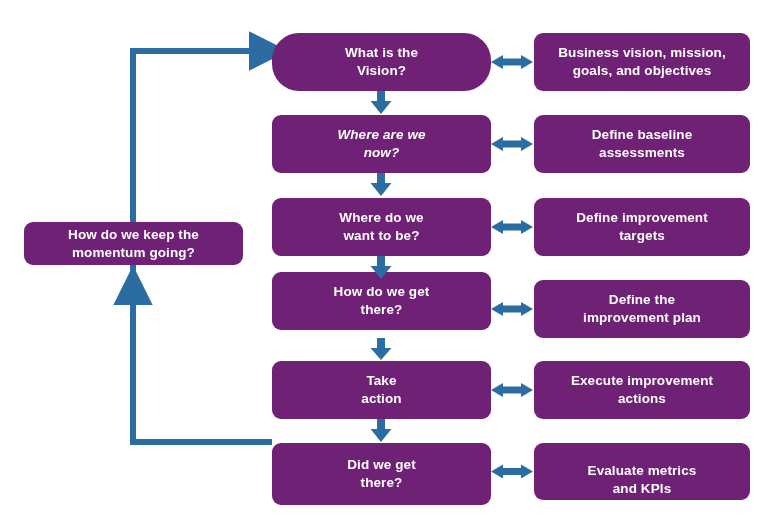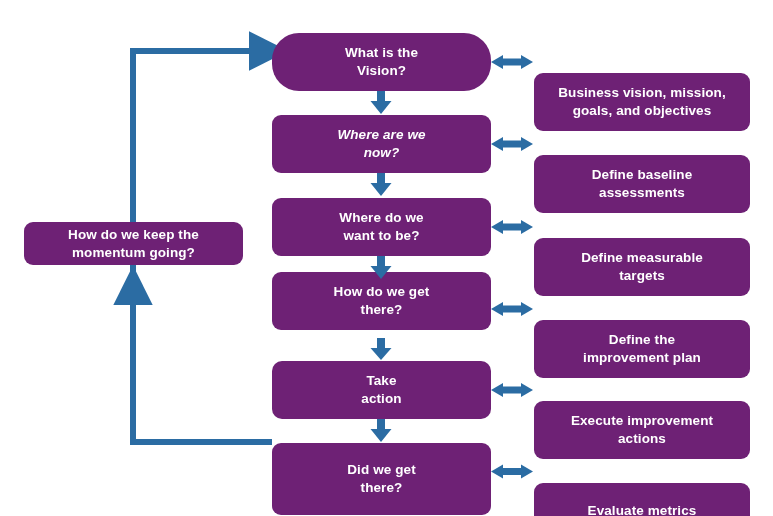--- a/index.html
+++ b/index.html
@@ -54,24 +54,24 @@
     letter-spacing: 0.1px;
     color: #ffffff;
     white-space: pre-line;
   }
   
   .q-node { left: 272px; width: 219px; height: 58px; }
   .q1 { top: 33px; border-radius: 27px; }
   .q2 { top: 115px; font-style: italic; }
   .q3 { top: 198px; }
   .q4 { top: 272px; }
-  .q5 { top: 361px; border-radius: 10px; }
-  .q6 { top: 443px; height: 72px; }
+  .q5 { top: 361px; }
+  .q6 { top: 443px; height: 62px; }
   
-  .a-node { left: 534px; width: 216px; height: 58px; margin-top: 40px; }
+  .a-node { left: 534px; width: 216px; height: 58px; }
   .a1 { top: 33px; }
   .a2 { top: 115px; }
   .a3 { top: 198px; }
   .a4 { top: 280px; }
   .a5 { top: 361px; }
   .a6 { top: 443px; height: 57px; align-items: flex-end; }
   
   .m-node {
     left: 24px;
     top: 222px;
@@ -130,21 +130,21 @@
 
   <div class="node a-node a1">
     <span class="node-label">Business vision, mission,
 goals, and objectives</span>
   </div>
   <div class="node a-node a2">
     <span class="node-label">Define baseline
 assessments</span>
   </div>
   <div class="node a-node a3">
-    <span class="node-label">Define measurable
+    <span class="node-label">Define improvement
 targets</span>
   </div>
   <div class="node a-node a4">
     <span class="node-label">Define the
 improvement plan</span>
   </div>
   <div class="node a-node a5">
     <span class="node-label">Execute improvement
 actions</span>
   </div>

